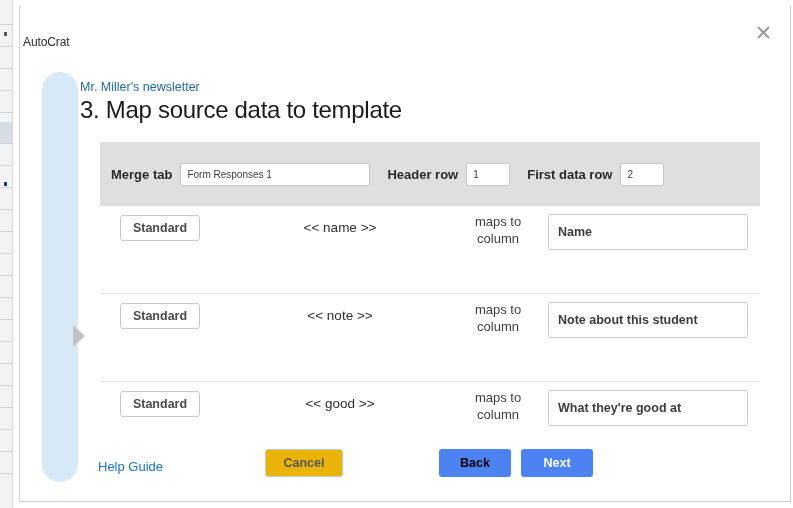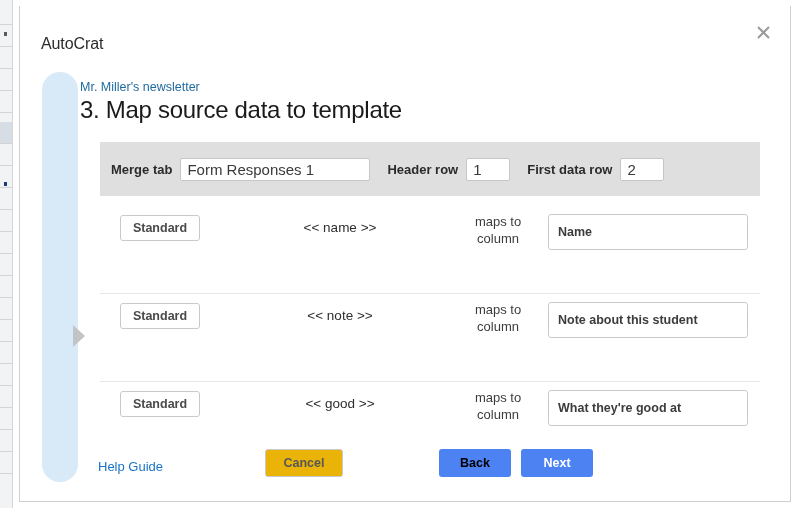--- a/index.html
+++ b/index.html
@@ -75,22 +75,22 @@
     justify-content: center;
     cursor: pointer;
     color: #9a9a9a;
     font-size: 19px;
     line-height: 1;
     user-select: none;
   }
 
   #app-title {
     position: absolute;
-    left: 21px; top: 29px;
-    font-size: 16px;
+    left: 3px; top: 29px;
+    font-size: 12px;
     color: #2b2b2b;
     letter-spacing: -0.1px;
   }
 
   
   #rail {
     position: absolute;
     left: 22px; top: 66px;
     width: 36px;
     height: 410px;
@@ -127,36 +127,36 @@
     font-size: 24px;
     color: #1a1a1a;
     letter-spacing: -0.3px;
   }
 
   
   #settings-bar {
     position: absolute;
     left: 20px; top: 76px;
     width: 660px;
-    height: 54px;
+    height: 64px;
     background: #dfdfdf;
     box-sizing: border-box;
     display: flex;
     align-items: center;
     padding-left: 11px;
   }
   .field-label {
     font-size: 13px;
     font-weight: bold;
     color: #2b2b2b;
     white-space: nowrap;
   }
   .txt-input {
     font-family: "Liberation Sans", sans-serif;
-    font-size: 15px;
+    font-size: 10px;
     color: #3a3a3a;
     background: #ffffff;
     border: 1px solid #c6c6c6;
     border-radius: 2px;
     height: 23px;
     box-sizing: border-box;
     padding: 4px 6px;
     outline: none;
   }
   #merge-tab-input { width: 190px; margin-left: 8px; }

